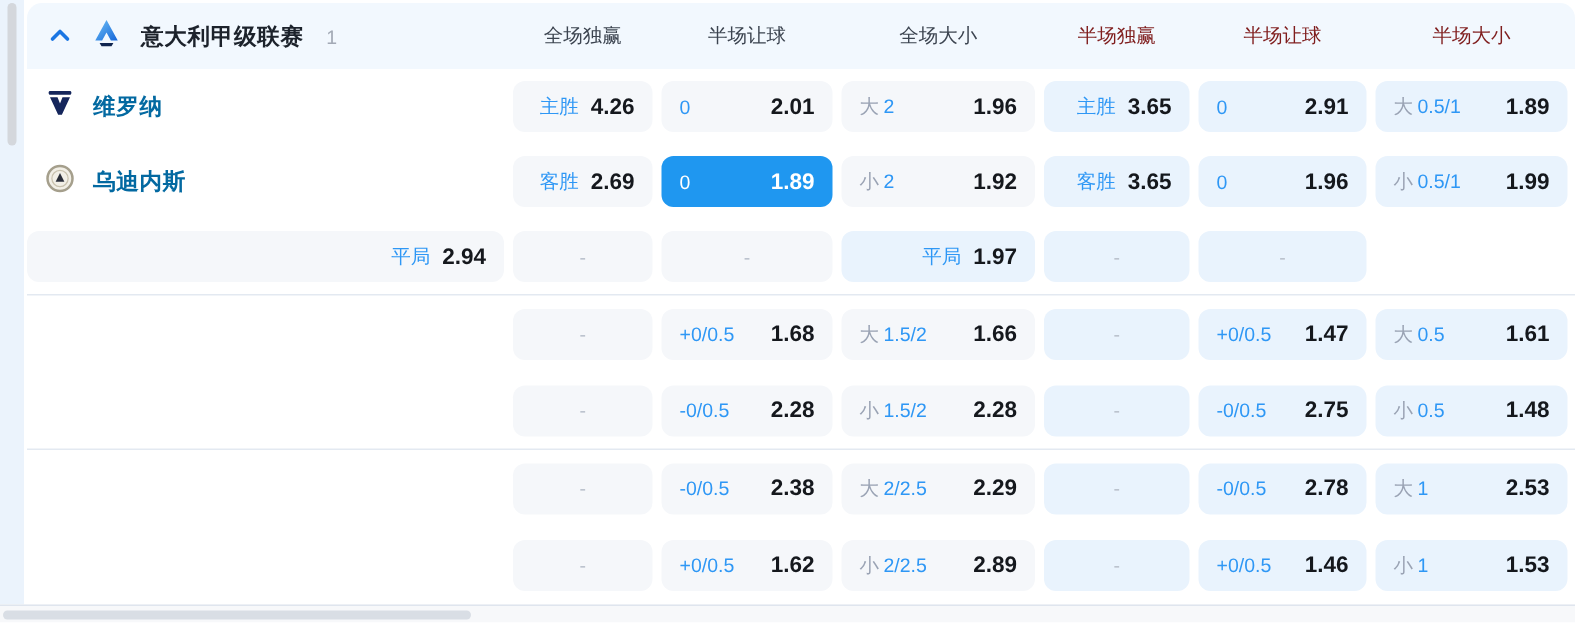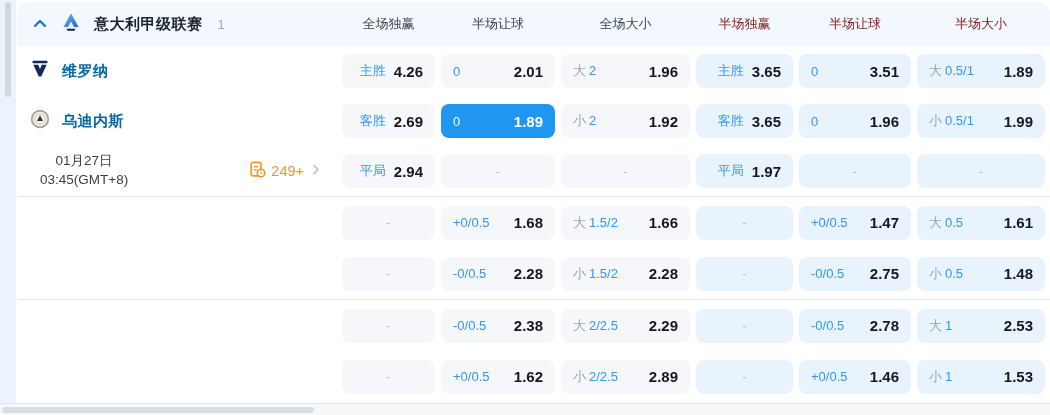--- a/index.html
+++ b/index.html
@@ -115,21 +115,21 @@
       <div class="cell g">
         <span class="lbl"><span class="muted">大</span><span>2</span></span>
         <span class="val">1.96</span>
       </div>
       <div class="cell win b">
         <span class="lbl">主胜</span>
         <span class="val">3.65</span>
       </div>
       <div class="cell b">
         <span class="lbl">0</span>
-        <span class="val">3.51</span>
+        <span class="val">2.91</span>
       </div>
       <div class="cell b">
         <span class="lbl"><span class="muted">大</span><span>0.5/1</span></span>
         <span class="val">1.89</span>
       </div>
     </div>
 
     <div class="row grid">
       <div class="team">
         <span>
@@ -161,43 +161,20 @@
         <span class="lbl">0</span>
         <span class="val">1.96</span>
       </div>
       <div class="cell b">
         <span class="lbl"><span class="muted">小</span><span>0.5/1</span></span>
         <span class="val">1.99</span>
       </div>
     </div>
 
     <div class="row grid">
-      <div class="meta">
-        <div class="dt">
-          <div>01月27日</div>
-          <div>03:45(GMT+8)</div>
-        </div>
-        <div class="mkts">
-          <span>
-            <svg width="17" height="17" viewBox="0 0 24 24">
-              <rect x="3" y="2" width="14" height="19" rx="3" fill="none" stroke="#f7941d" stroke-width="2.3"></rect>
-              <line x1="7" y1="8" x2="13" y2="8" stroke="#f7941d" stroke-width="2.1"></line>
-              <line x1="7" y1="12.5" x2="11" y2="12.5" stroke="#f7941d" stroke-width="2.1"></line>
-              <circle cx="17" cy="17" r="5.3" fill="#fff" stroke="#f7941d" stroke-width="2.1"></circle>
-              <path d="M17 14.6 L17 17 L19 18.2" stroke="#f7941d" stroke-width="1.5" fill="none"></path>
-            </svg>
-          </span>
-          <span class="mkts-n">249+</span>
-          <span>
-            <svg width="13" height="13" viewBox="0 0 16 16">
-                <path d="M6 3 L11 8 L6 13" stroke="#c3cbd6" stroke-width="2.2" fill="none" stroke-linecap="round" stroke-linejoin="round"></path>
-              </svg>
-          </span>
-        </div>
-      </div>
       <div class="cell win g">
         <span class="lbl">平局</span>
         <span class="val">2.94</span>
       </div>
       <div class="cell dash g">
           <span>-</span>
         </div>
       <div class="cell dash g">
           <span>-</span>
         </div>

